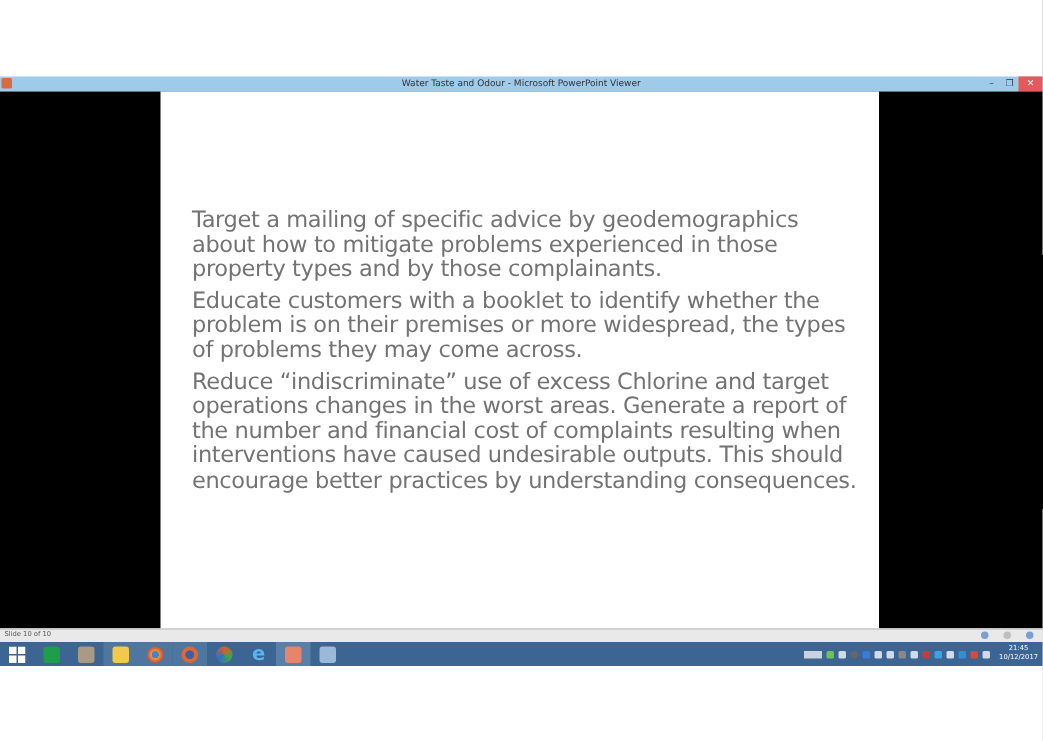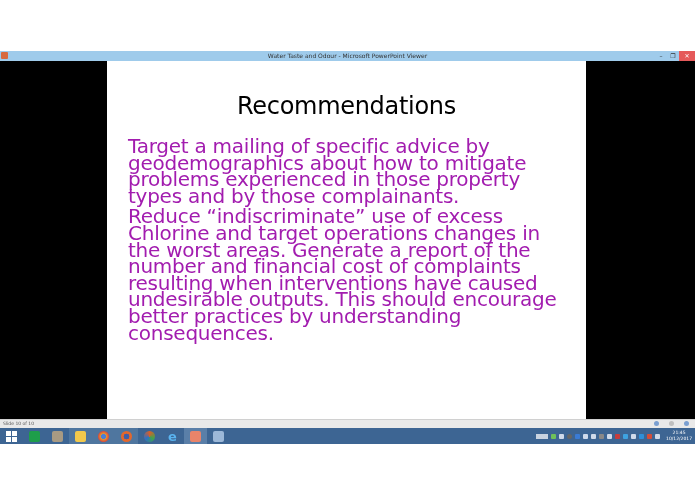--- a/index.html
+++ b/index.html
@@ -7,21 +7,21 @@
     .screen { position: absolute; left: 0; top: 0; width: 695px; height: 494px; background: #ffffff; }
     .titlebar { position: absolute; left: 0; top: 51px; width: 695px; height: 10px; background: #9fcbeb; }
     .app-icon { position: absolute; left: 1px; top: 1px; width: 7px; height: 7px; background: #d86a3f; border-radius: 1px; }
     .title-text { position: absolute; left: 0; right: 0; top: 0; text-align: center; font-size: 6px; line-height: 10px; color: #333; font-family: "DejaVu Sans", sans-serif; }
     .win-btns { position: absolute; right: 0; top: 0; height: 10px; display: flex; }
     .win-btn { width: 12px; height: 10px; font-size: 6px; line-height: 10px; text-align: center; color: #333; }
     .win-btn.close { width: 16px; background: #e5595a; color: #fff; }
     .stage { position: absolute; left: 0; top: 61px; width: 695px; height: 358px; background: #000; }
     .slide { position: absolute; left: 107px; top: 0; width: 479px; height: 358px; background: #fff; }
     .slide-title { position: absolute; left: 0; right: 0; top: 31px; text-align: center; font-family: "DejaVu Sans", sans-serif; font-size: 24px; color: #000; letter-spacing: -0.3px; }
-    .slide-body { position: absolute; left: 21px; top: 77px; width: 450px; font-family: "DejaVu Sans", sans-serif; font-size: 20px; line-height: 16.6px; color: #a21caf; letter-spacing: -0.25px; }
+    .slide-body { position: absolute; left: 21px; top: 77px; width: 450px; font-family: "DejaVu Sans", sans-serif; font-size: 15px; line-height: 16.6px; color: #737373; letter-spacing: -0.25px; }
     .para { margin-bottom: 4px; }
     .statusbar { position: absolute; left: 0; top: 419px; width: 695px; height: 9px; background: #e9e9e9; border-top: 1px solid #d0d0d0; }
     .status-text { position: absolute; left: 3px; top: 0; font-size: 4.5px; line-height: 8px; color: #555; }
     .status-icons { position: absolute; right: 6px; top: 1px; display: flex; gap: 10px; }
     .s-ico { width: 5px; height: 5px; border-radius: 50%; background: #7a9fd1; }
     .taskbar { position: absolute; left: 0; top: 428px; width: 695px; height: 16px; background: #3d6593; }
     .tb-items { position: absolute; left: 0; top: 0; height: 16px; display: flex; }
     .tb-item { width: 23px; height: 16px; display: flex; align-items: center; justify-content: center; }
     .tb-item.active { background: #5a7fa8; }
     .tb-item.pinned-active { background: #4f769f; }
@@ -42,23 +42,23 @@
     <div class="title-text">Water Taste and Odour - Microsoft PowerPoint Viewer</div>
     <div class="win-btns">
       <div class="win-btn">–</div>
       <div class="win-btn">❐</div>
       <div class="win-btn close">✕</div>
     </div>
   </div>
 
   <div class="stage">
     <div class="slide">
-      <div class="slide-title">Recommendations</div>
       <div class="slide-body">
         <p class="para">Target a mailing of specific advice by geodemographics about how to mitigate problems experienced in those property types and by those complainants.</p>
+        <p class="para">Educate customers with a booklet to identify whether the problem is on their premises or more widespread, the types of problems they may come across.</p>
         <p class="para">Reduce “indiscriminate” use of excess Chlorine and target operations changes in the worst areas. Generate a report of the number and financial cost of complaints resulting when interventions have caused undesirable outputs. This should encourage better practices by understanding consequences.</p>
       </div>
     </div>
   </div>
 
   <div class="statusbar">
     <span class="status-text">Slide 10 of 10</span>
     <div class="status-icons">
       <span class="s-ico"></span>
       <span class="s-ico" style="background:#bfbfbf"></span>

